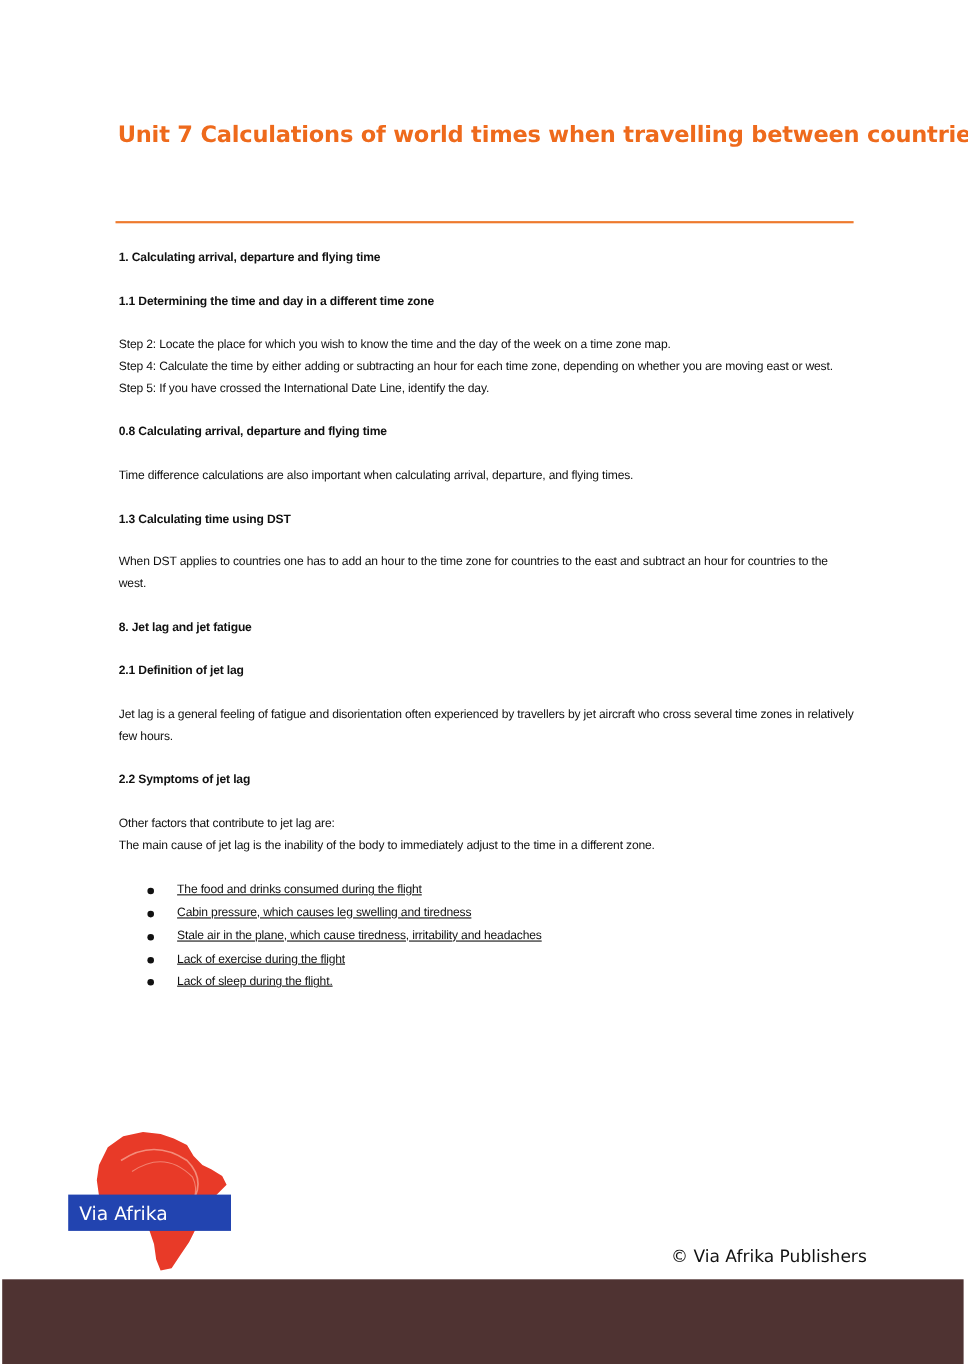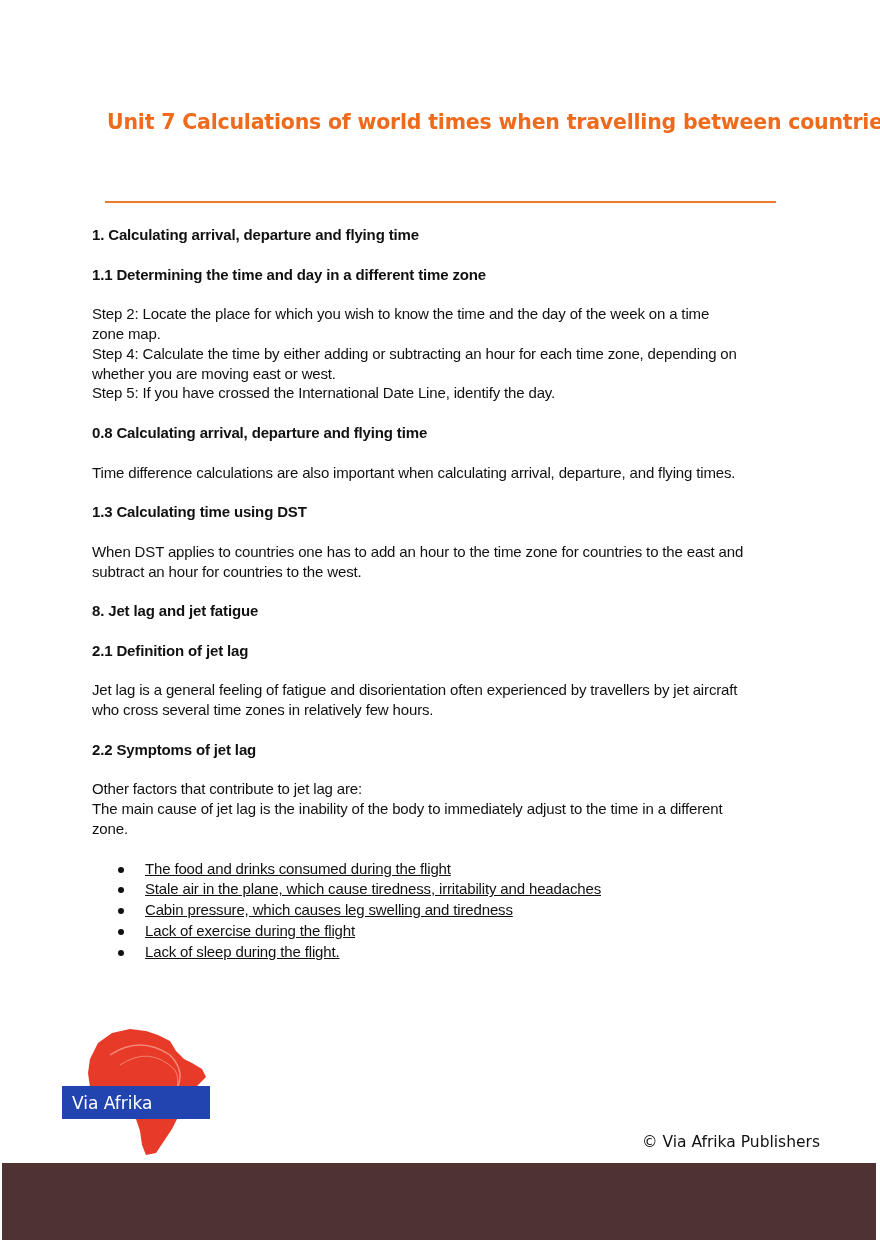--- a/index.html
+++ b/index.html
@@ -12,40 +12,40 @@
       position: absolute; left: 107px; top: 110px;
       font-size: 20.5px; font-weight: bold; color: #ee6a1c;
       font-family: "DejaVu Sans", sans-serif; letter-spacing: -0.2px;
       white-space: nowrap;
     }
     .rule {
       position: absolute; left: 105px; top: 201px; width: 671px; height: 2px;
       background: #ee7a2e;
     }
     .content {
-      position: absolute; left: 92px; top: 225px; width: 672px;
-      font-size: 15px; line-height: 19.8px; letter-spacing: -0.15px;
+      position: absolute; left: 108px; top: 225px; width: 672px;
+      font-size: 11px; line-height: 19.8px; letter-spacing: -0.15px;
     }
     .content p { margin: 0; }
     .h { font-weight: bold; }
     .gap { height: 19.8px; }
     ul.bullets {
       list-style: none; margin: 0; padding: 0;
     }
     ul.bullets li {
       position: relative; padding-left: 53px; height: 20.8px; line-height: 20.8px; text-decoration: underline;
     }
     ul.bullets li .dot {
       position: absolute; left: 26px; top: 8px; width: 6px; height: 6px;
       border-radius: 50%; background: #111;
     }
     .logo { position: absolute; left: 60px; top: 1025px; width: 160px; height: 132px; }
     .copyright {
       position: absolute; left: 610px; top: 1133px; font-size: 15.5px;
-      font-family: "DejaVu Sans", sans-serif; color: #111; white-space: nowrap; margin-left: 32px;
+      font-family: "DejaVu Sans", sans-serif; color: #111; white-space: nowrap;
     }
     .footer-bar {
       position: absolute; left: 2px; top: 1163px; width: 874px; height: 77px;
       background: #4f3332;
     }
   </style>
 </head>
 <body>
 
 <div class="title">Unit 7 Calculations of world times when travelling between countries</div>
@@ -74,22 +74,22 @@
   <div class="gap"></div>
   <p>Jet lag is a general feeling of fatigue and disorientation often experienced by travellers by jet aircraft who cross several time zones in relatively few hours.</p>
   <div class="gap"></div>
   <p class="h">2.2 Symptoms of jet lag</p>
   <div class="gap"></div>
   <p>Other factors that contribute to jet lag are:</p>
   <p style="width:660px">The main cause of jet lag is the inability of the body to immediately adjust to the time in a different zone.</p>
   <div class="gap"></div>
   <ul class="bullets">
     <li><span class="dot"></span><span>The food and drinks consumed during the flight</span></li>
+    <li><span class="dot"></span><span>Cabin pressure, which causes leg swelling and tiredness</span></li>
     <li><span class="dot"></span><span>Stale air in the plane, which cause tiredness, irritability and headaches</span></li>
-    <li><span class="dot"></span><span>Cabin pressure, which causes leg swelling and tiredness</span></li>
     <li><span class="dot"></span><span>Lack of exercise during the flight</span></li>
     <li><span class="dot"></span><span>Lack of sleep during the flight.</span></li>
   </ul>
 </div>
 
 <div class="logo">
   <svg width="160" height="132" viewBox="0 0 160 132">
     <path d="M38 18 L52 8 L70 4 L86 6 L98 10 L110 16 L116 26 L124 34 L132 38 L142 44 L146 52 L136 62 L130 70 L126 82 L118 92 L112 104 L104 116 L96 128 L86 130 L82 120 L80 106 L76 94 L68 86 L60 82 L48 78 L38 72 L30 62 L28 48 L30 34 Z" fill="#e83a28"></path>
     <path d="M50 30 Q80 10 110 30 Q130 50 110 75 Q90 100 70 80" fill="none" stroke="#f6a08f" stroke-width="1.5" opacity="0.8"></path>
     <path d="M60 40 Q90 20 115 45 Q125 65 100 85" fill="none" stroke="#f6a08f" stroke-width="1" opacity="0.7"></path>

